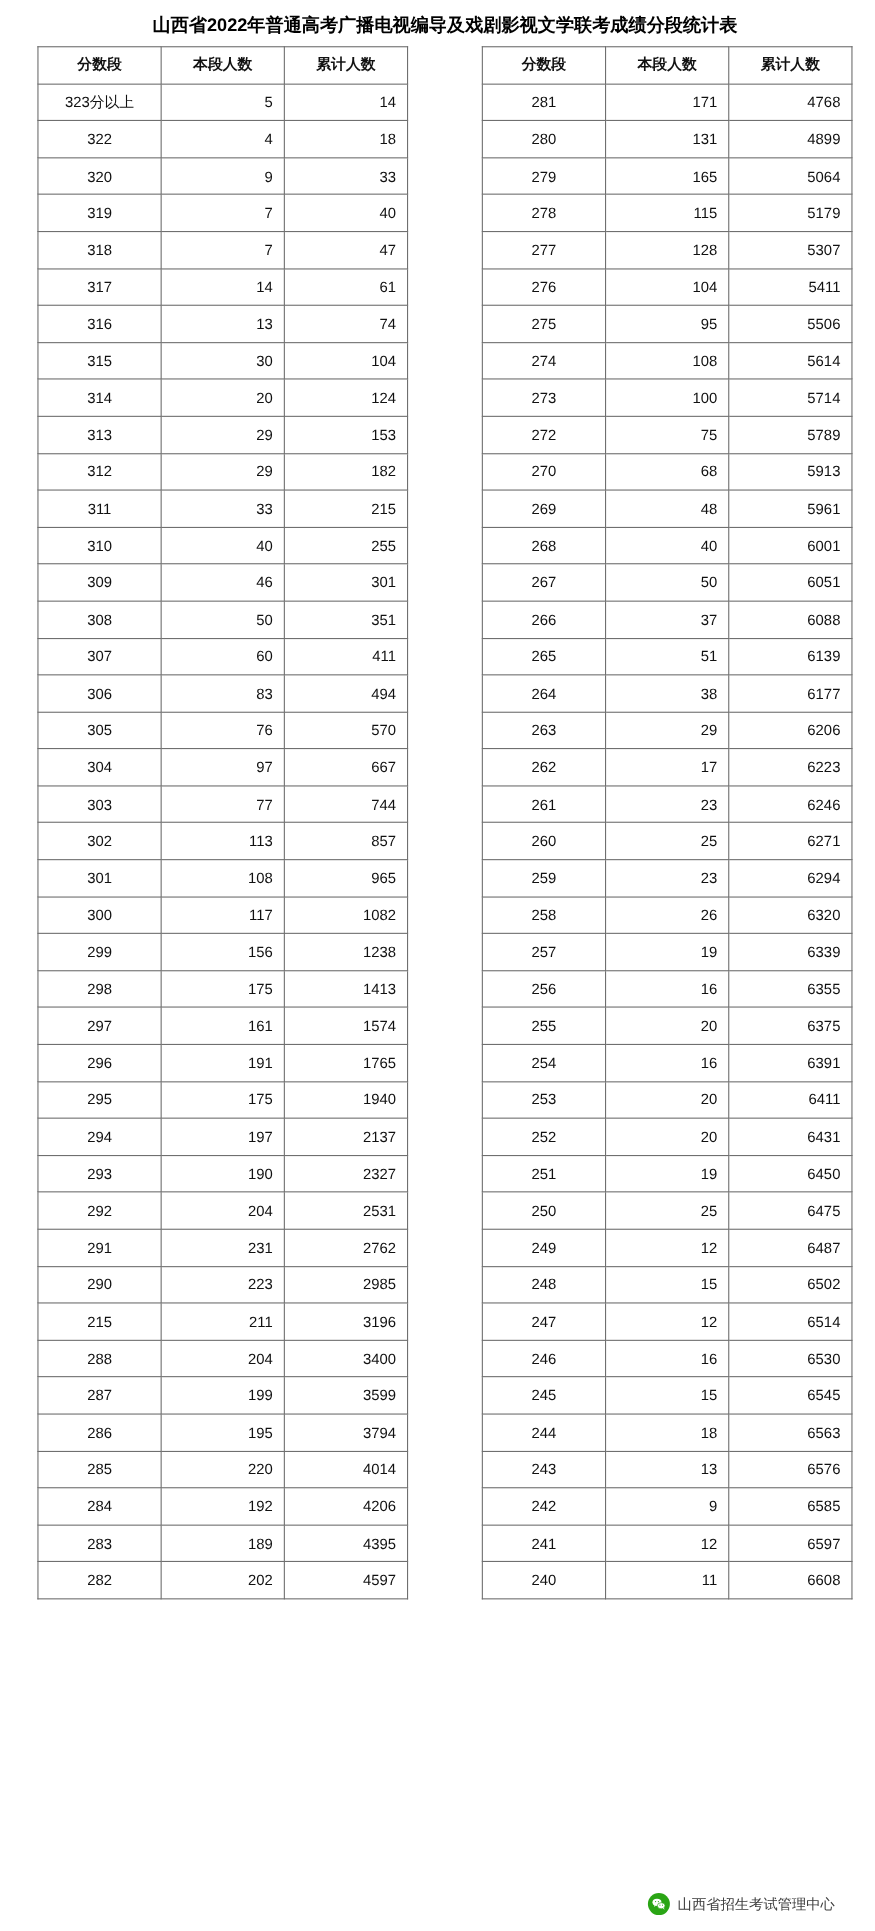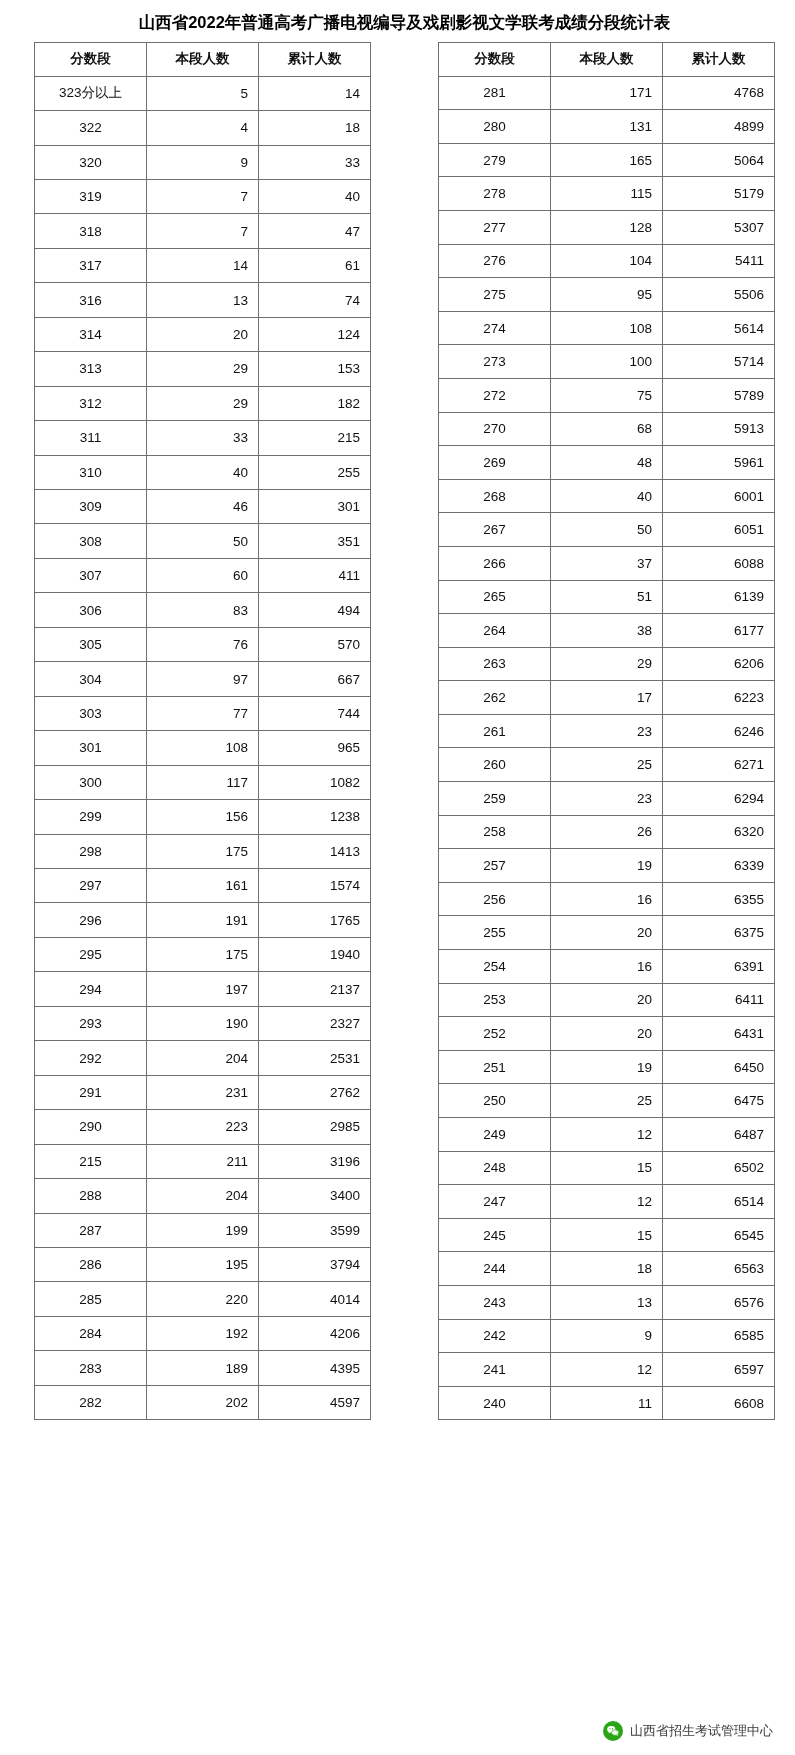--- a/index.html
+++ b/index.html
@@ -62,21 +62,21 @@
   table.score-table td.col-count,
   table.score-table td.col-cum {
     text-align: right;
   }
   col.c1 { width: 112px; }
   col.c2 { width: 112px; }
   col.c3 { width: 112px; }
 
   .footer {
     position: absolute;
-    right: 22px;
+    right: 36px;
     bottom: 14px;
     display: flex;
     align-items: center;
     gap: 7px;
   }
   .wechat-badge {
     width: 20px;
     height: 20px;
     border-radius: 50%;
     background: #2aa515;
@@ -142,20 +142,25 @@
             <td class="col-band">317</td>
             <td class="col-count">14</td>
             <td class="col-cum">61</td>
           </tr>
           <tr>
             <td class="col-band">316</td>
             <td class="col-count">13</td>
             <td class="col-cum">74</td>
           </tr>
           <tr>
+            <td class="col-band">315</td>
+            <td class="col-count">30</td>
+            <td class="col-cum">104</td>
+          </tr>
+          <tr>
             <td class="col-band">314</td>
             <td class="col-count">20</td>
             <td class="col-cum">124</td>
           </tr>
           <tr>
             <td class="col-band">313</td>
             <td class="col-count">29</td>
             <td class="col-cum">153</td>
           </tr>
           <tr>
@@ -200,20 +205,25 @@
           </tr>
           <tr>
             <td class="col-band">304</td>
             <td class="col-count">97</td>
             <td class="col-cum">667</td>
           </tr>
           <tr>
             <td class="col-band">303</td>
             <td class="col-count">77</td>
             <td class="col-cum">744</td>
+          </tr>
+          <tr>
+            <td class="col-band">302</td>
+            <td class="col-count">113</td>
+            <td class="col-cum">857</td>
           </tr>
           <tr>
             <td class="col-band">301</td>
             <td class="col-count">108</td>
             <td class="col-cum">965</td>
           </tr>
           <tr>
             <td class="col-band">300</td>
             <td class="col-count">117</td>
             <td class="col-cum">1082</td>
@@ -487,20 +497,25 @@
           </tr>
           <tr>
             <td class="col-band">248</td>
             <td class="col-count">15</td>
             <td class="col-cum">6502</td>
           </tr>
           <tr>
             <td class="col-band">247</td>
             <td class="col-count">12</td>
             <td class="col-cum">6514</td>
+          </tr>
+          <tr>
+            <td class="col-band">246</td>
+            <td class="col-count">16</td>
+            <td class="col-cum">6530</td>
           </tr>
           <tr>
             <td class="col-band">245</td>
             <td class="col-count">15</td>
             <td class="col-cum">6545</td>
           </tr>
           <tr>
             <td class="col-band">244</td>
             <td class="col-count">18</td>
             <td class="col-cum">6563</td>

